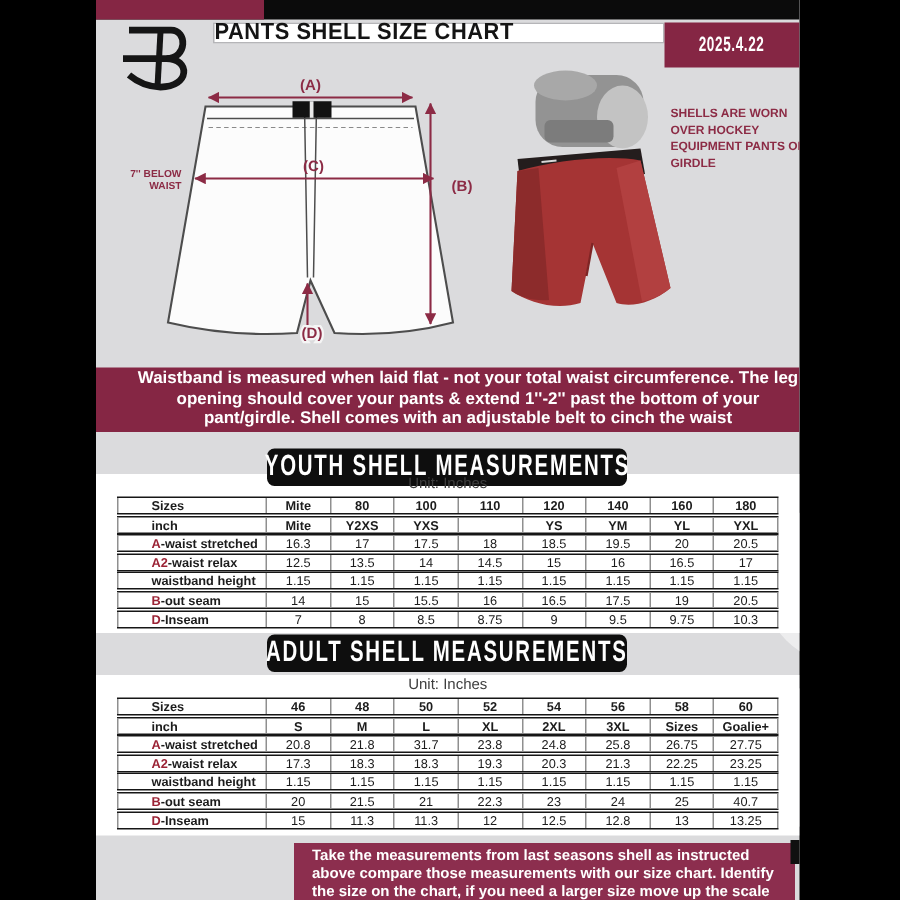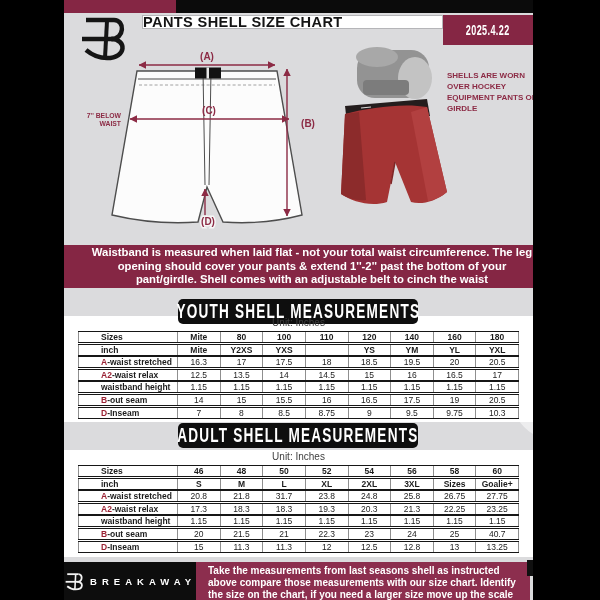--- a/index.html
+++ b/index.html
@@ -295,27 +295,16 @@
         <div class="tcell">11.3</div>
         <div class="tcell">11.3</div>
         <div class="tcell">12</div>
         <div class="tcell">12.5</div>
         <div class="tcell">12.8</div>
         <div class="tcell">13</div>
         <div class="tcell">13.25</div>
       </div>
     </div>
 
-  <div class="foot-logo">
-    <svg width="22" height="24" viewBox="0 0 50 48">
-      <g fill="none" stroke="#f2f2f2" stroke-width="5">
-        <path d="M8,7 L36,7" stroke-width="4.5"></path>
-        <path d="M4,26 L35,26" stroke-width="4.5"></path>
-        <path d="M29,8 L27,45" stroke-width="4"></path>
-        <path d="M36,7 C47,7 47,26 33,26 C49,26 49,45 29,45 C21,45 14,42 8,37" stroke-width="4.5"></path>
-      </g>
-    </svg>
-    <span class="foot-brand">BREAKAWAY</span>
-  </div>
   <div class="foot-note">Take the measurements from last seasons shell as instructed above compare those measurements  with our size chart. Identify the size on the chart, if you need a larger size move up the scale on the chart</div>
   <div class="notch"></div>
 
 </div>
 
 </body></html>

